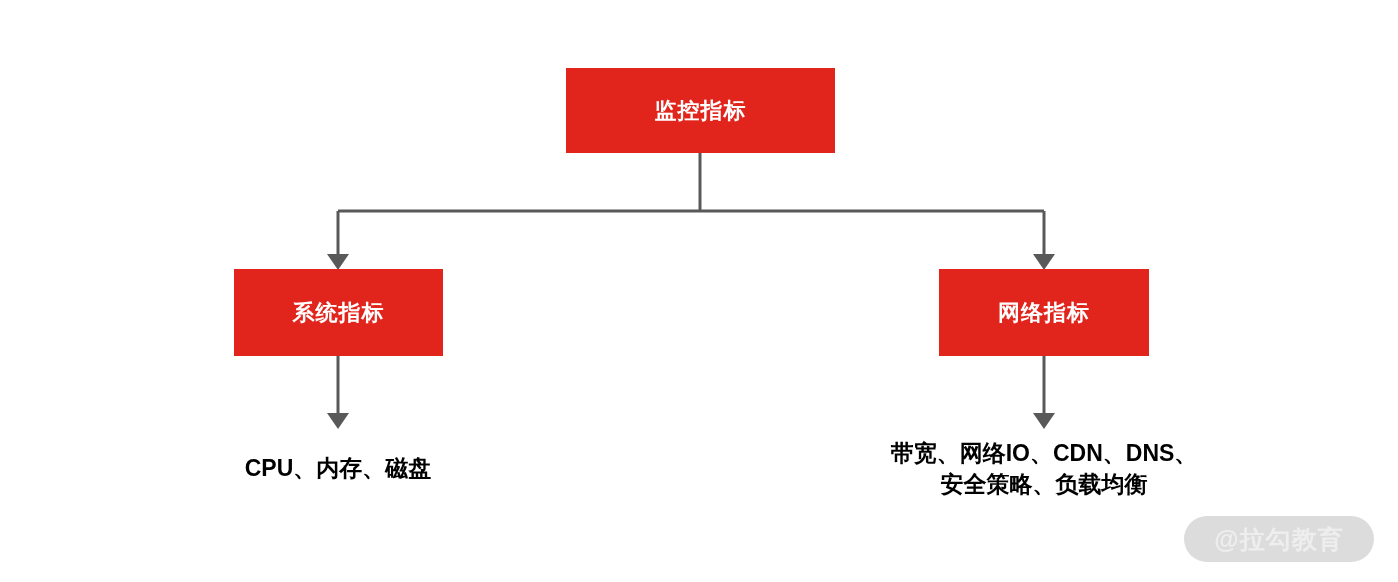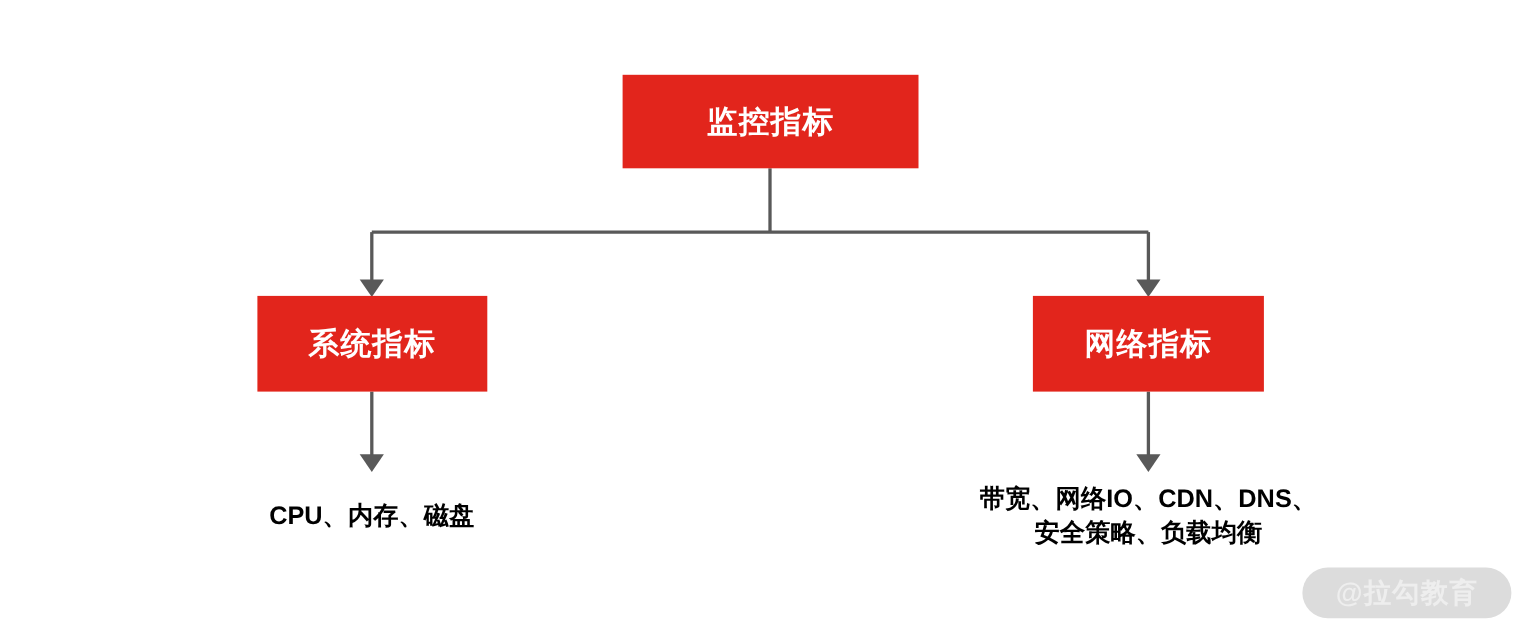--- a/index.html
+++ b/index.html
@@ -30,21 +30,21 @@
   
   .node {
     position: absolute;
     background: #E2251C;
     display: flex;
     align-items: center;
     justify-content: center;
   }
   .node-label {
     color: #ffffff;
-    font-size: 28px;
+    font-size: 22px;
     font-weight: bold;
     letter-spacing: 1px;
     line-height: 1;
     white-space: nowrap;
   }
   #node-root {
     left: 566px;
     top: 68px;
     width: 269px;
     height: 85px;

